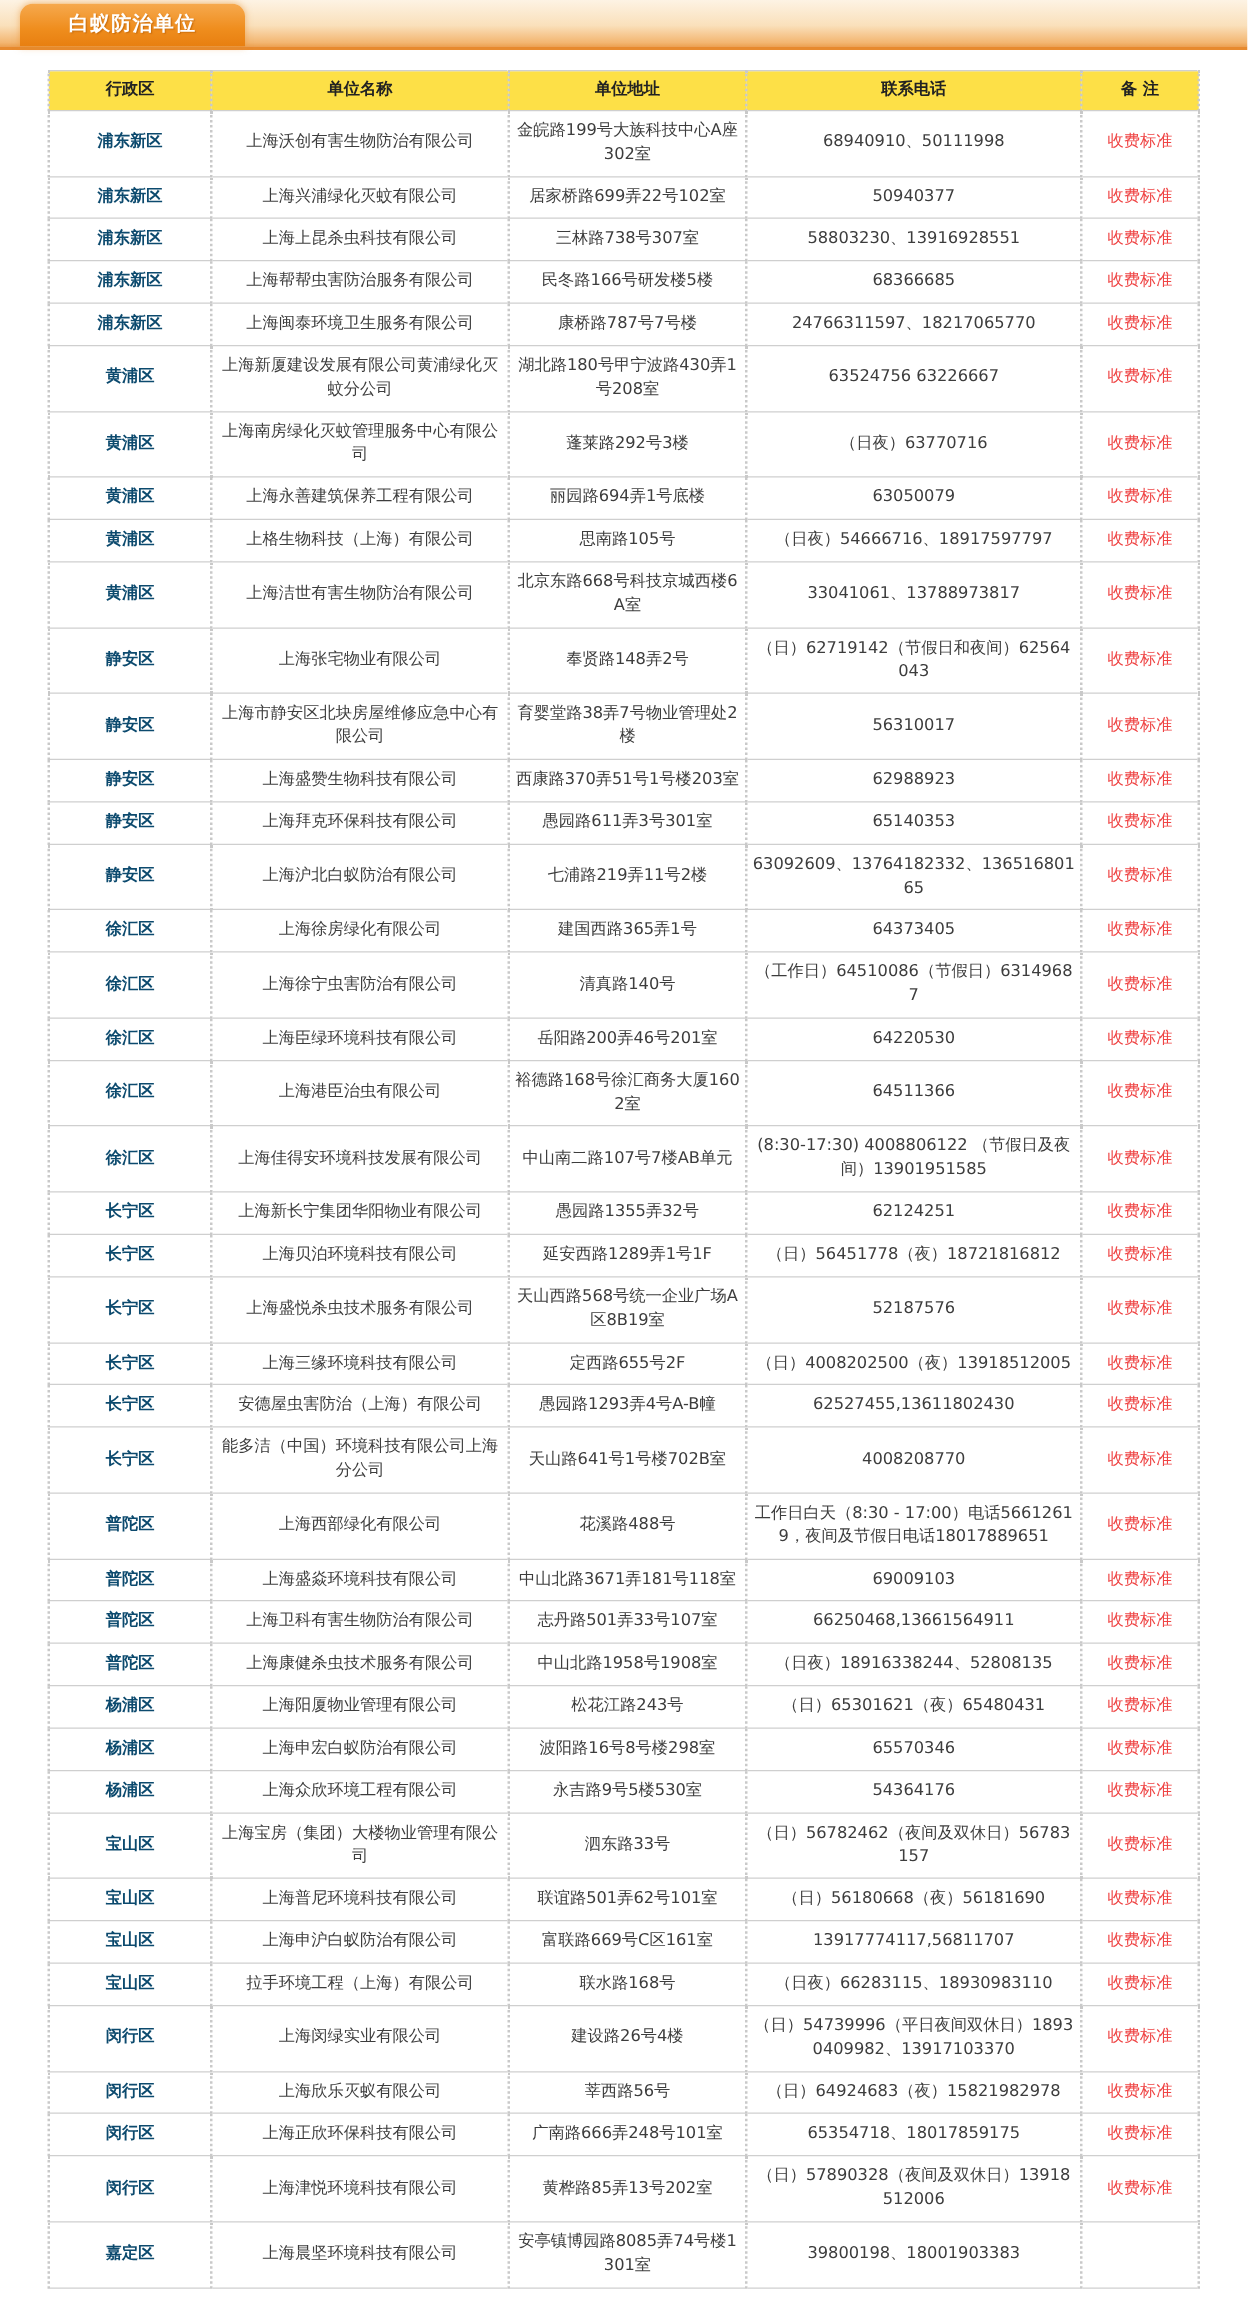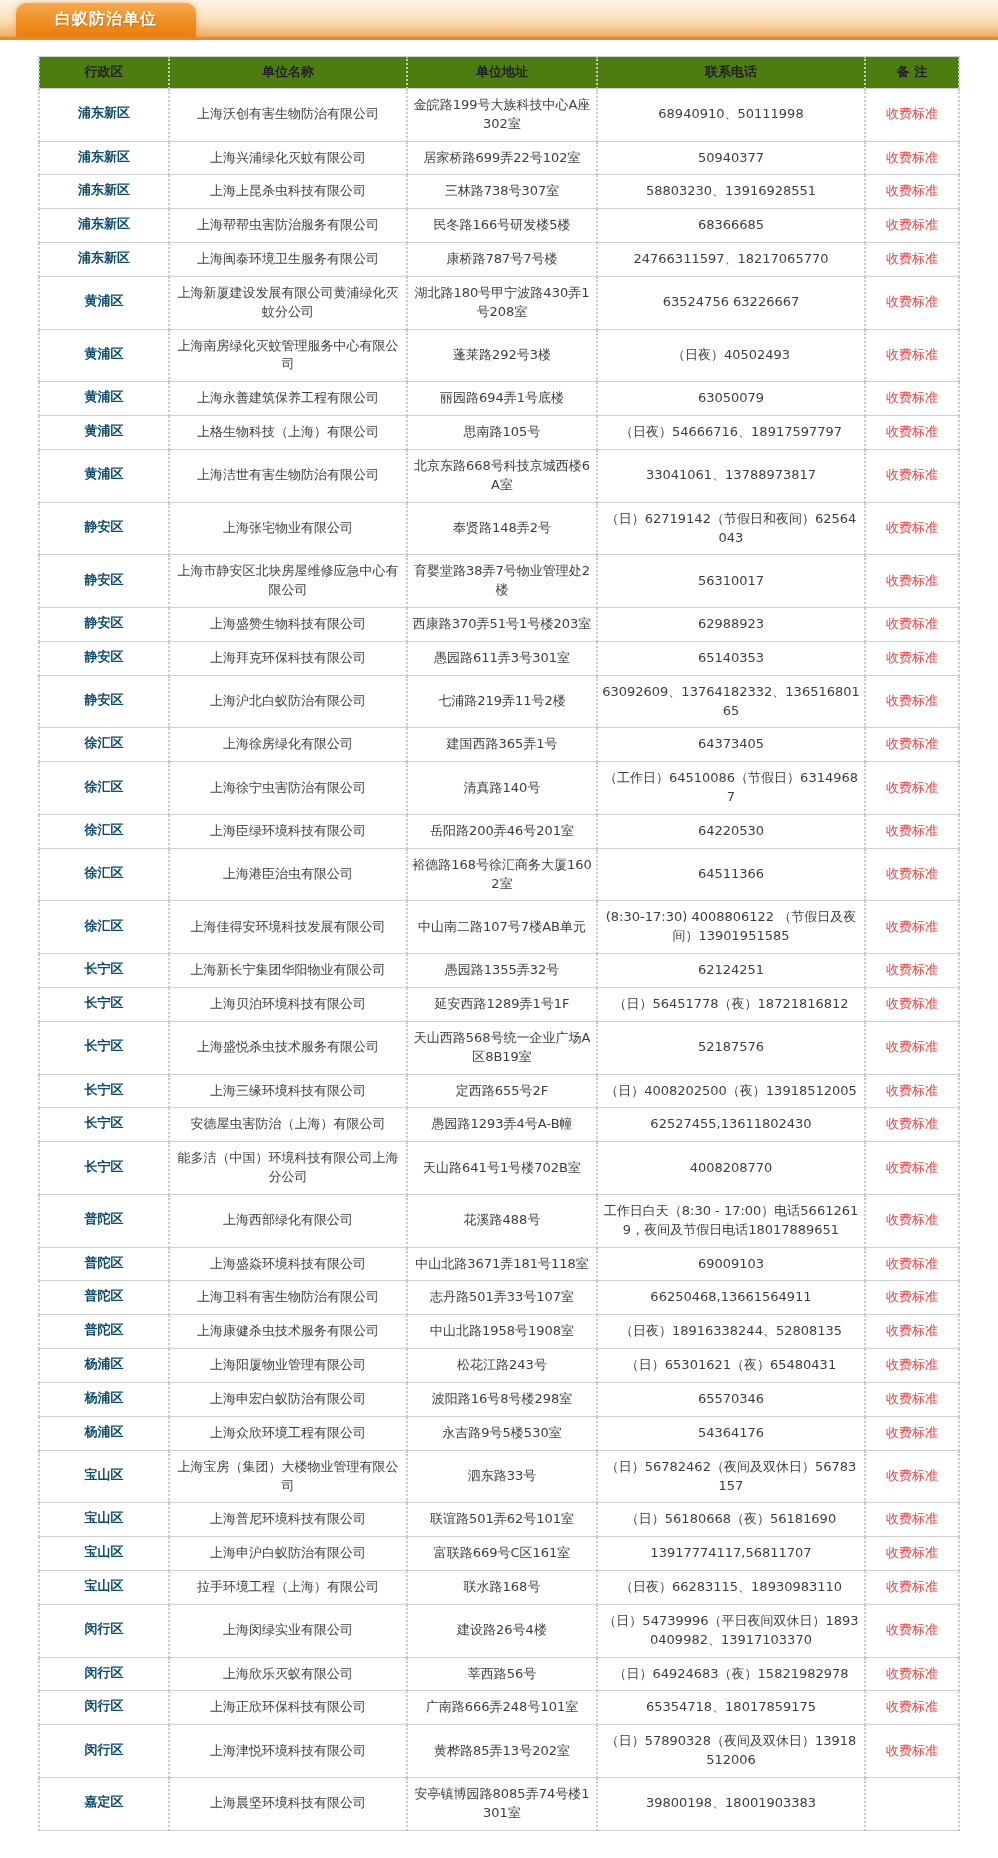--- a/index.html
+++ b/index.html
@@ -49,21 +49,21 @@
     border-bottom: 1px solid #cfcfcf;
     border-left: 2px dotted #c9c9c9;
     border-right: 2px dotted #c9c9c9;
     text-align: center;
     vertical-align: middle;
     padding: 7px 4px;
     line-height: 1.45;
     word-break: break-all;
   }
   thead th {
-    background: #4d7c0f;
+    background: #fde047;
     font-weight: bold;
     color: #222;
     padding: 6px 14px;
     font-size: 13px;
   }
   col.c-district { width: 130px; }
   col.c-name     { width: 238px; }
   col.c-address  { width: 190px; }
   col.c-phone    { width: 268px; }
   col.c-note     { width: 94px;  }
@@ -138,21 +138,21 @@
           <td class="district">黄浦区</td>
           <td class="company-name">上海新厦建设发展有限公司黄浦绿化灭蚊分公司</td>
           <td class="address">湖北路180号甲宁波路430弄1号208室</td>
           <td class="phone">63524756 63226667</td>
           <td class="note"><span class="note-link">收费标准</span></td>
         </tr>
         <tr>
           <td class="district">黄浦区</td>
           <td class="company-name">上海南房绿化灭蚊管理服务中心有限公司</td>
           <td class="address">蓬莱路292号3楼</td>
-          <td class="phone">（日夜）40502493</td>
+          <td class="phone">（日夜）63770716</td>
           <td class="note"><span class="note-link">收费标准</span></td>
         </tr>
         <tr>
           <td class="district">黄浦区</td>
           <td class="company-name">上海永善建筑保养工程有限公司</td>
           <td class="address">丽园路694弄1号底楼</td>
           <td class="phone">63050079</td>
           <td class="note"><span class="note-link">收费标准</span></td>
         </tr>
         <tr>

